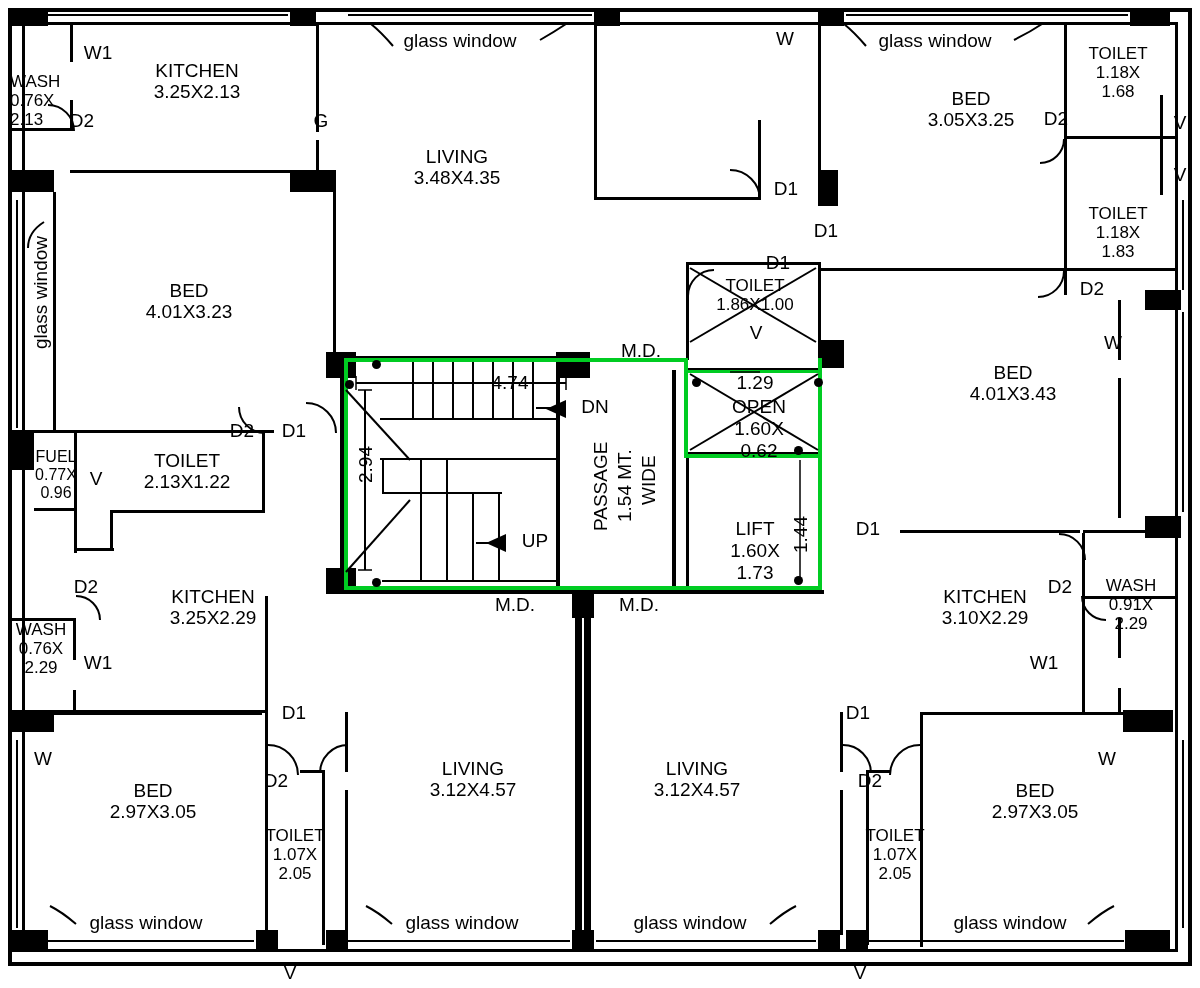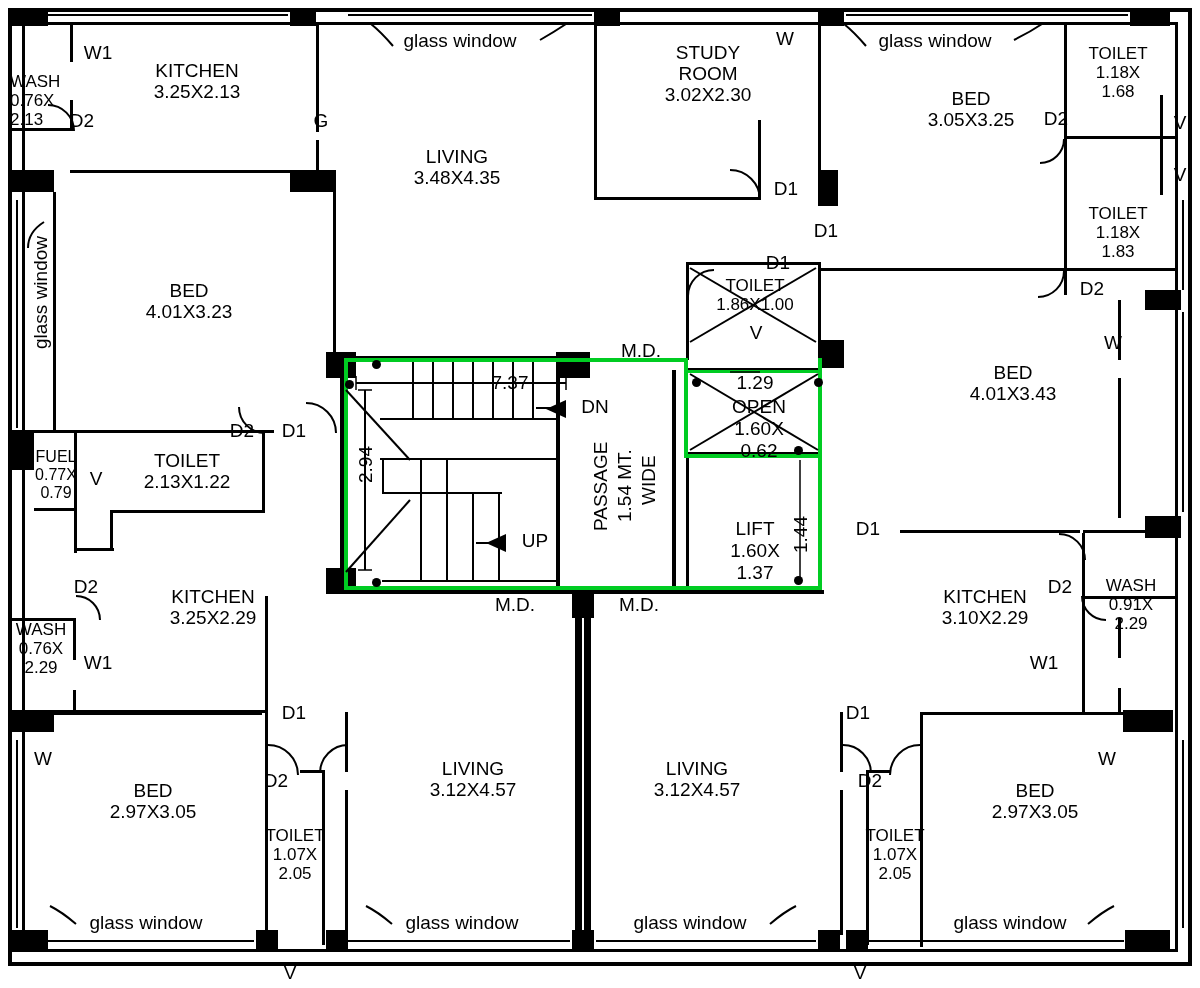--- a/index.html
+++ b/index.html
@@ -253,23 +253,20 @@
 2.13</div>
   <div class="lbl" style="left:92px;top:60px;width:210px;">KITCHEN
 3.25X2.13</div>
   <div class="lbl" style="left:78px;top:42px;width:40px;">W1</div>
   <div class="lbl" style="left:62px;top:110px;width:40px;">D2</div>
   <div class="lbl" style="left:306px;top:110px;width:30px;">G</div>
 
   <div class="lbl" style="left:380px;top:30px;width:160px;">glass window</div>
   <div class="lbl" style="left:855px;top:30px;width:160px;">glass window</div>
 
-  <div class="lbl" style="left:622px;top:42px;width:172px;">STUDY
-ROOM
-3.02X2.30</div>
   <div class="lbl" style="left:770px;top:28px;width:30px;">W</div>
   <div class="lbl" style="left:766px;top:178px;width:40px;">D1</div>
 
   <div class="lbl" style="left:876px;top:88px;width:190px;">BED
 3.05X3.25</div>
   <div class="lbl" style="left:1036px;top:108px;width:40px;">D2</div>
   <div class="lbl" style="left:1072px;top:44px;width:92px;font-size:17px;line-height:19px;">TOILET
 1.18X
 1.68</div>
   <div class="lbl" style="left:1166px;top:112px;width:28px;">V</div>
@@ -292,42 +289,42 @@
   <div class="lbl" style="left:1072px;top:204px;width:92px;font-size:17px;line-height:19px;">TOILET
 1.18X
 1.83</div>
   <div class="lbl" style="left:1072px;top:278px;width:40px;">D2</div>
   <div class="lbl" style="left:1098px;top:332px;width:30px;">W</div>
 
   <div class="lbl" style="left:918px;top:362px;width:190px;">BED
 4.01X3.43</div>
 
   <div class="lbl" style="left:606px;top:340px;width:70px;">M.D.</div>
-  <div class="lbl" style="left:470px;top:372px;width:80px;">7.37</div>
+  <div class="lbl" style="left:470px;top:372px;width:80px;">4.74</div>
   <div class="lbl vert" style="left:355px;top:430px;width:22px;height:70px;">2.94</div>
   <div class="lbl" style="left:570px;top:396px;width:50px;">DN</div>
   <div class="lbl" style="left:510px;top:530px;width:50px;">UP</div>
 
   <div class="lbl vert" style="left:590px;top:406px;width:24px;height:160px;">PASSAGE</div>
   <div class="lbl vert" style="left:614px;top:406px;width:24px;height:160px;">1.54 MT.</div>
   <div class="lbl vert" style="left:638px;top:420px;width:24px;height:120px;">WIDE</div>
 
   <div class="lbl" style="left:720px;top:372px;width:70px;">1.29</div>
   <div class="lbl" style="left:704px;top:396px;width:110px;line-height:22px;">OPEN
 1.60X
 0.62</div>
   <div class="lbl" style="left:700px;top:518px;width:110px;line-height:22px;">LIFT
 1.60X
-1.37</div>
+1.73</div>
   <div class="lbl vert" style="left:790px;top:500px;width:22px;height:70px;">1.44</div>
 
   <div class="lbl" style="left:274px;top:420px;width:40px;">D1</div>
   <div class="lbl" style="left:30px;top:448px;width:52px;font-size:16px;line-height:18px;">FUEL
 0.77X
-0.79</div>
+0.96</div>
   <div class="lbl" style="left:82px;top:468px;width:28px;">V</div>
   <div class="lbl" style="left:112px;top:450px;width:150px;">TOILET
 2.13X1.22</div>
   <div class="lbl" style="left:222px;top:420px;width:40px;">D2</div>
 
   <div class="lbl" style="left:848px;top:518px;width:40px;">D1</div>
   <div class="lbl" style="left:1040px;top:576px;width:40px;">D2</div>
   <div class="lbl" style="left:1092px;top:576px;width:78px;font-size:17px;line-height:19px;">WASH
 0.91X
 2.29</div>

